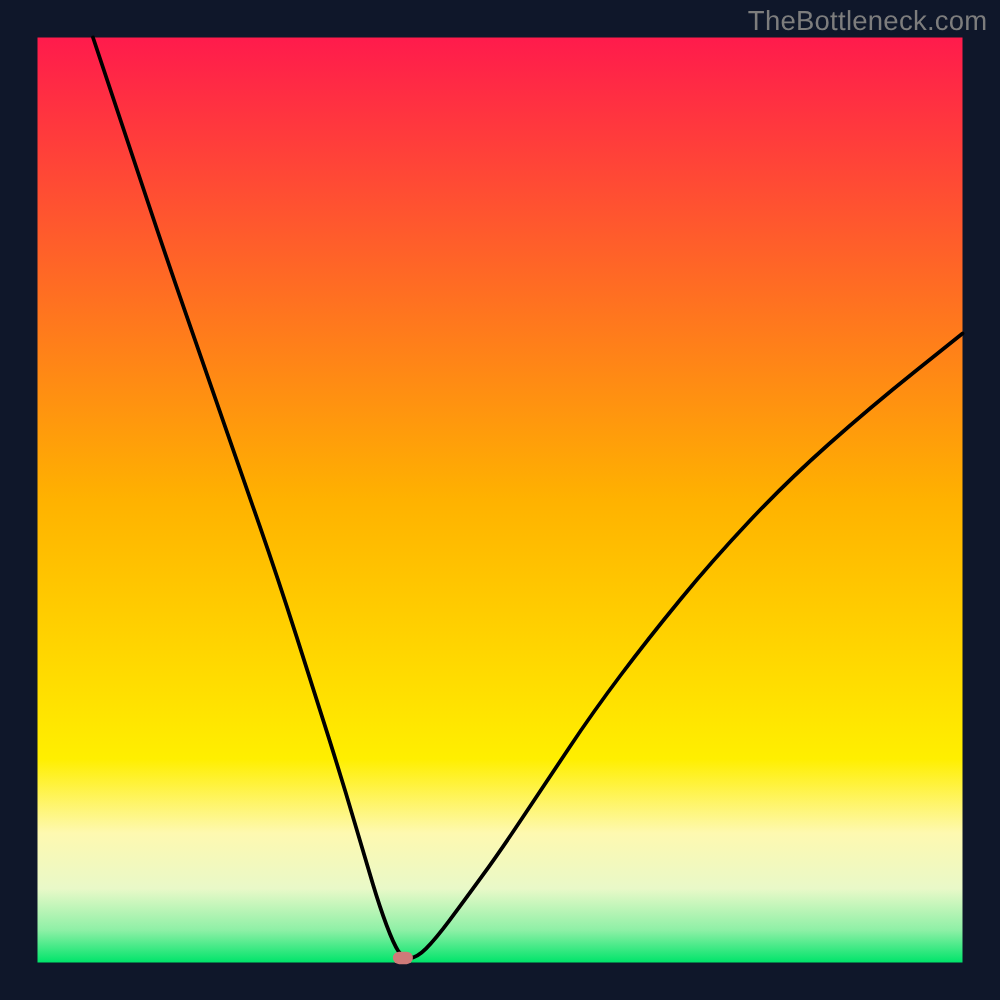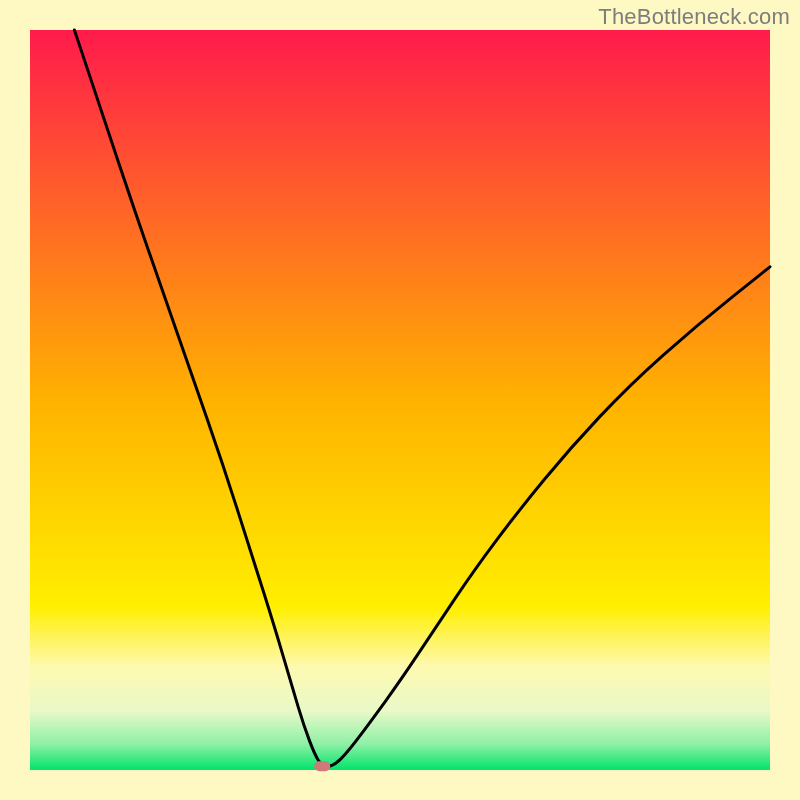--- a/index.html
+++ b/index.html
@@ -9,21 +9,21 @@
     height: 800px;
     background: #000;
     overflow: hidden;
   }
   .frame {
     position: absolute;
     left: 0;
     top: 0;
     width: 800px;
     height: 800px;
-    background: #fef9c3;
+    background: #0f172a;
   }
   .plot {
     position: absolute;
     left: 30px;
     top: 30px;
     width: 740px;
     height: 740px;
     
   }
   .watermark {

